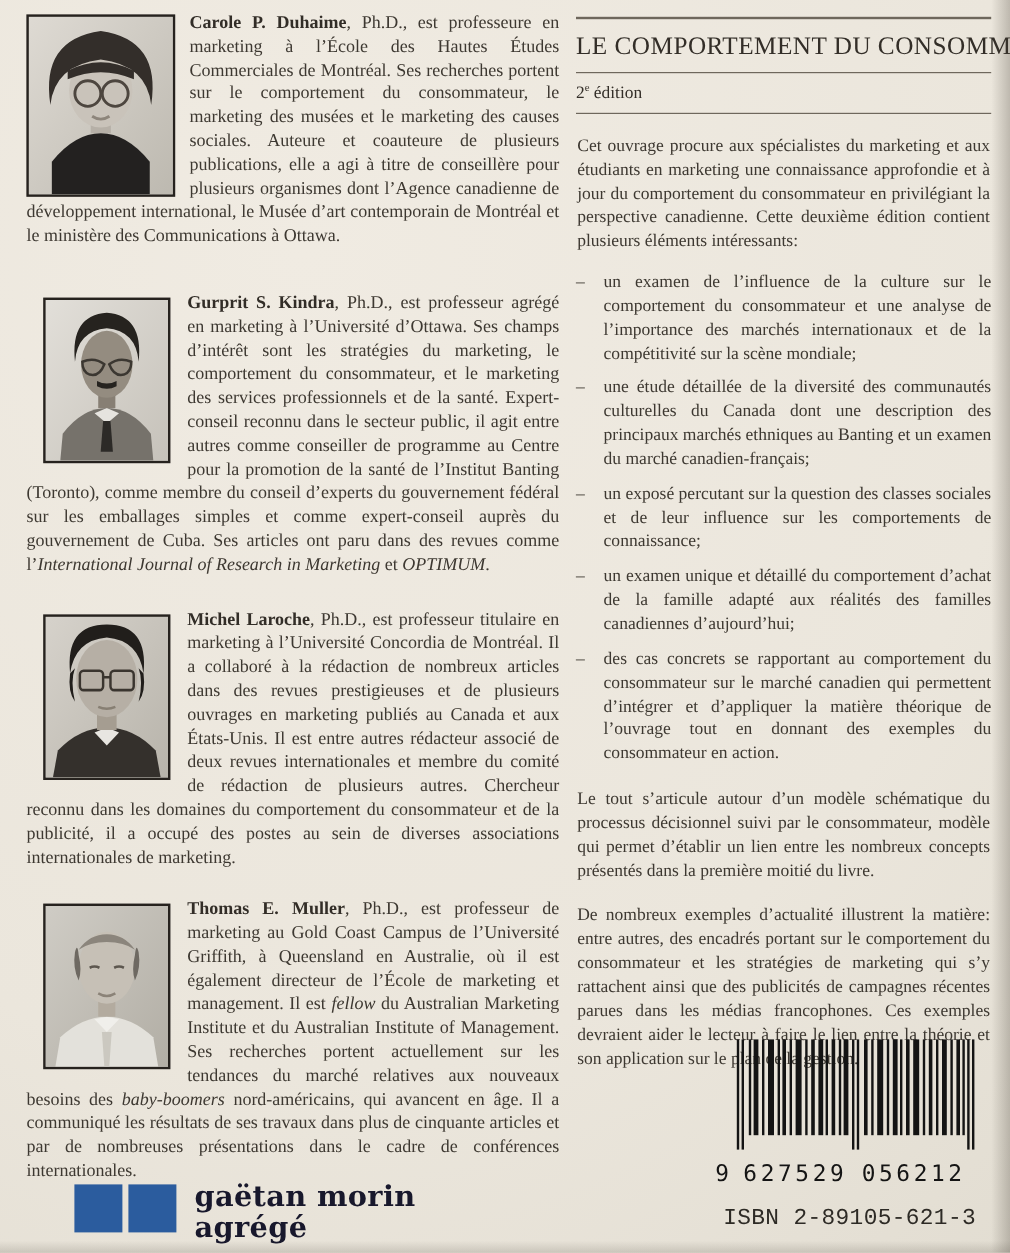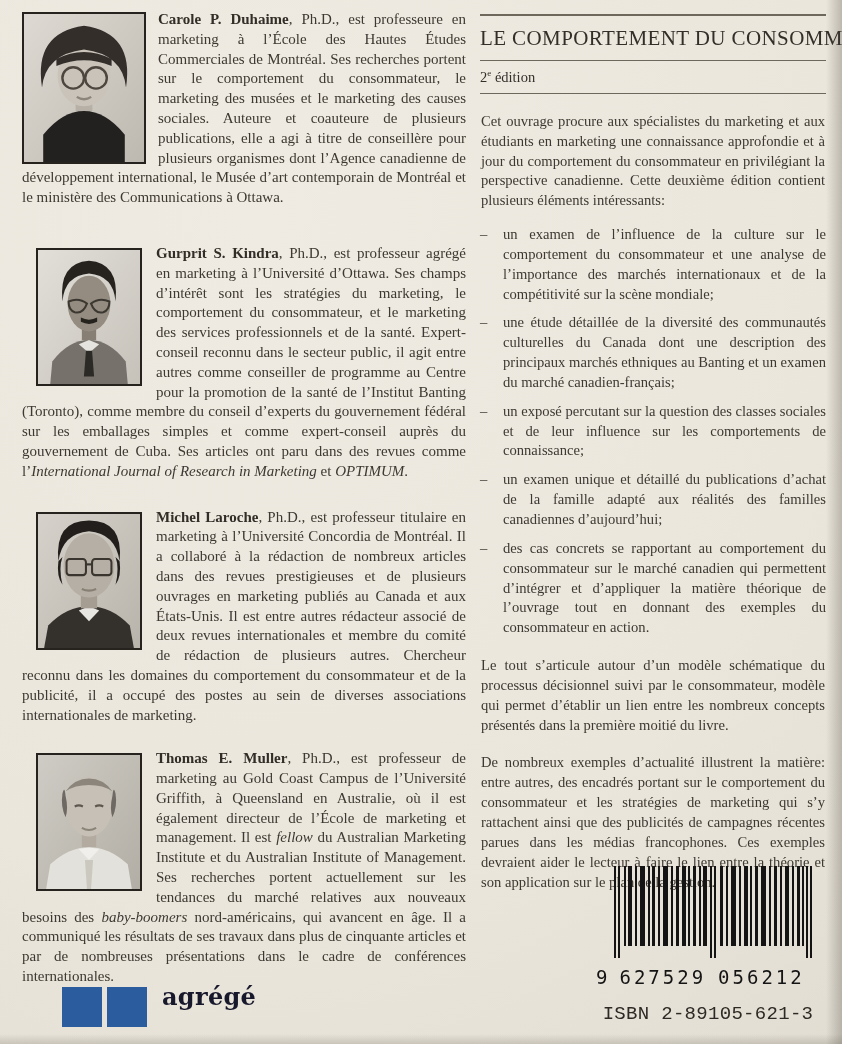--- a/index.html
+++ b/index.html
@@ -205,38 +205,39 @@
       <div class="bullet">
         <span class="dash">–</span>
         <span class="btext">une étude détaillée de la diversité des communautés culturelles du Canada dont une description des principaux marchés ethniques au Banting et un examen du marché canadien-français;</span>
       </div>
       <div class="bullet">
         <span class="dash">–</span>
         <span class="btext">un exposé percutant sur la question des classes sociales et de leur influence sur les comportements de connaissance;</span>
       </div>
       <div class="bullet">
         <span class="dash">–</span>
-        <span class="btext">un examen unique et détaillé du publications d’achat de la famille adapté aux réalités des familles canadiennes d’aujourd’hui;</span>
+        <span class="btext">un examen unique et détaillé du comportement d’achat de la famille adapté aux réalités des familles canadiennes d’aujourd’hui;</span>
       </div>
       <div class="bullet">
         <span class="dash">–</span>
         <span class="btext">des cas concrets se rapportant au comportement du consommateur sur le marché canadien qui permettent d’intégrer et d’appliquer la matière théorique de l’ouvrage tout en donnant des exemples du consommateur en action.</span>
       </div>
     </div>
 
     <p class="para">Le tout s’articule autour d’un modèle schématique du processus décisionnel suivi par le consommateur, modèle qui permet d’établir un lien entre les nombreux concepts présentés dans la première moitié du livre.</p>
     <p class="para">De nombreux exemples d’actualité illustrent la matière: entre autres, des encadrés portant sur le comportement du consommateur et les stratégies de marketing qui s’y rattachent ainsi que des publicités de campagnes récentes parues dans les médias francophones. Ces exemples devraient aider le lecteur à faire le lien entre la théorie et son application sur le plan de la gestion.</p>
   </div>
 
   <div class="logo">
     <div class="squares">
       <div class="square" style="background: rgb(43, 92, 158);"></div>
       <div class="square" style="background: rgb(43, 92, 158);"></div>
     </div>
     <div class="wordmark">
+      <div>gaëtan morin</div>
       <div>agrégé</div>
     </div>
   </div>
 
   <div class="barcode">
     <svg class="bars" viewBox="0 0 210 95" preserveAspectRatio="none">
       <rect x="4" y="0" width="2" height="92"></rect>
         <rect x="8" y="0" width="2" height="92"></rect>
       <rect x="14" y="0" width="2" height="80"></rect>
         <rect x="18" y="0" width="4" height="80"></rect>

